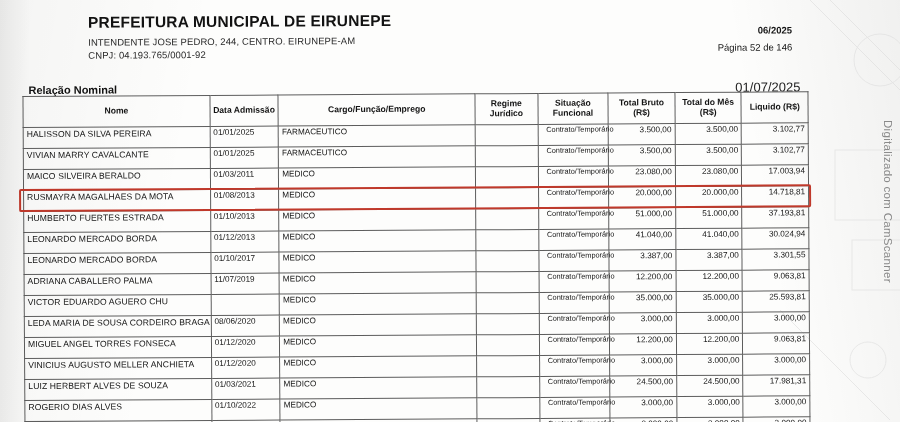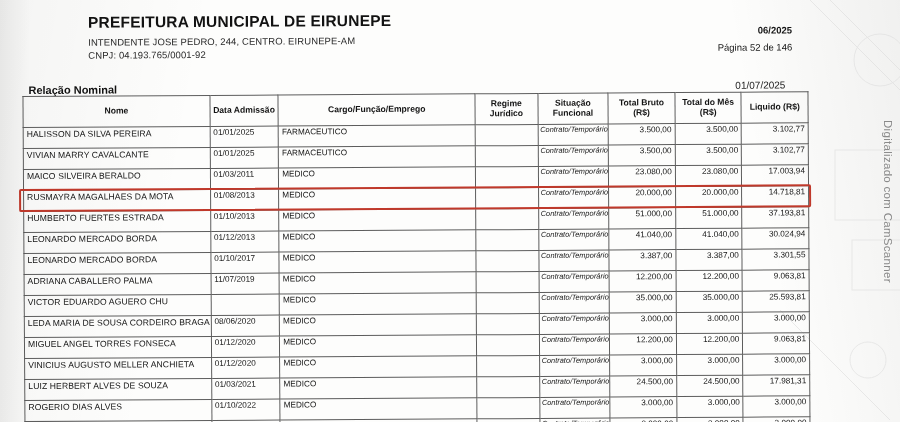--- a/index.html
+++ b/index.html
@@ -95,23 +95,23 @@
   .rel-nominal {
     position: absolute;
     left: 28px;
     top: 84px;
     font-size: 11px;
     font-weight: bold;
     color: #121212;
   }
   .print-date {
     position: absolute;
-    right: 55px;
+    right: 40px;
     top: 84px;
-    font-size: 10px;
+    font-size: 13px;
     color: #222;
   }
 
   
   .table-wrap {
     position: absolute;
     left: 22px;
     top: 96px;
     width: 786px;
   }
@@ -143,22 +143,21 @@
     letter-spacing: 0.1px;
     white-space: nowrap;
     overflow: hidden;
   }
   td.c { text-align: left; }
   td.r { text-align: right; margin-top: 32px; }
   td.sit {
     font-size: 7.4px;
     line-height: 1.05;
     text-align: left;
-    padding-left: 2px;
-    font-style: italic;
+    padding-left: 8px;
   }
   .col-nome   { width: 185px; }
   .col-adm    { width: 68px;  }
   .col-cargo  { width: 195px; }
   .col-reg    { width: 62px;  }
   .col-sit    { width: 70px;  }
   .col-bruto  { width: 66px;  }
   .col-mes    { width: 66px;  }
   .col-liq    { width: 66px;  }
 

